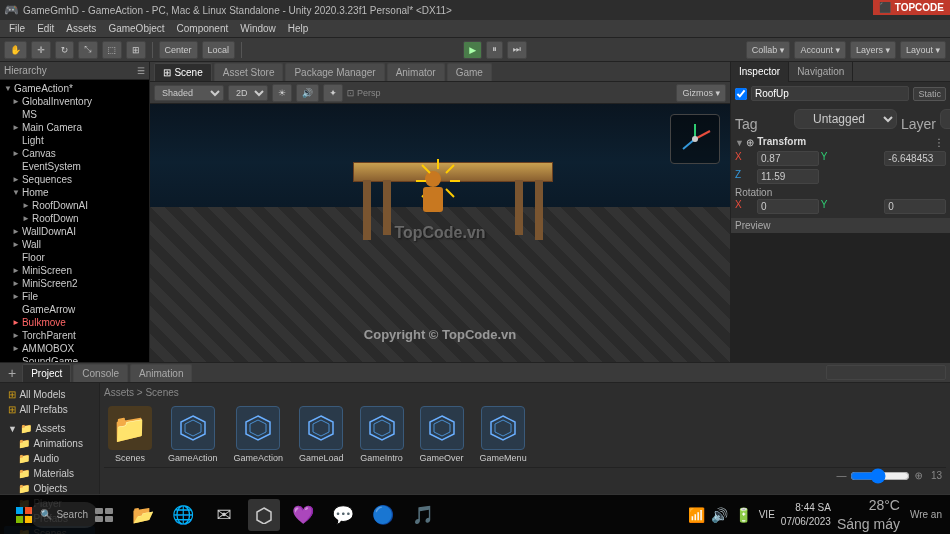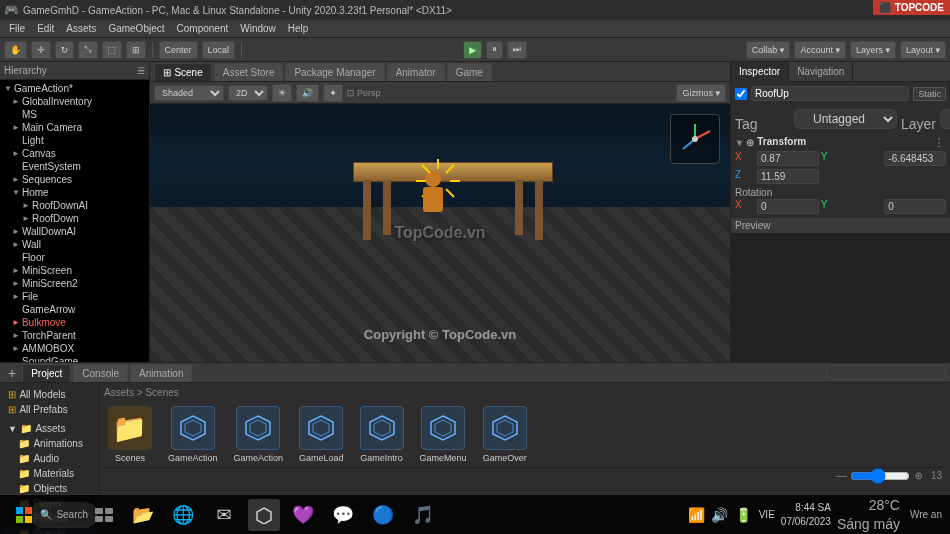--- a/index.html
+++ b/index.html
@@ -589,30 +589,30 @@
           </div>
           <span class="asset-label">GameIntro</span>
         </div>
         <div class="asset-item">
           <div class="asset-icon" style="background:#2a3a4a; border: 1px solid #3a5a7a;">
             <svg width="32" height="32" viewBox="0 0 32 32">
               <path d="M16 4 L28 10 L28 22 L16 28 L4 22 L4 10 Z" fill="none" stroke="#6aafff" stroke-width="1.5"></path>
               <path d="M16 8 L24 12 L24 20 L16 24 L8 20 L8 12 Z" fill="none" stroke="#4a8fd0" stroke-width="1"></path>
             </svg>
           </div>
-          <span class="asset-label">GameMenu</span>
+          <span class="asset-label">GameOver</span>
         </div>
         <div class="asset-item">
           <div class="asset-icon" style="background:#2a3a4a; border: 1px solid #3a5a7a;">
             <svg width="32" height="32" viewBox="0 0 32 32">
               <path d="M16 4 L28 10 L28 22 L16 28 L4 22 L4 10 Z" fill="none" stroke="#6aafff" stroke-width="1.5"></path>
               <path d="M16 8 L24 12 L24 20 L16 24 L8 20 L8 12 Z" fill="none" stroke="#4a8fd0" stroke-width="1"></path>
             </svg>
           </div>
-          <span class="asset-label">GameOver</span>
+          <span class="asset-label">GameMenu</span>
         </div>
       </div>
       <div id="bottom-toolbar">
         <span style="font-size:10px; color:#888;">—</span>
         <input type="range" min="1" max="10" value="5" style="width: 60px; height: 10px;">
         <span style="font-size:10px; color:#888;">⊕</span>
         <span style="font-size:10px; color:#888; margin-left:4px;">13</span>
       </div>
     </div>
   </div>

